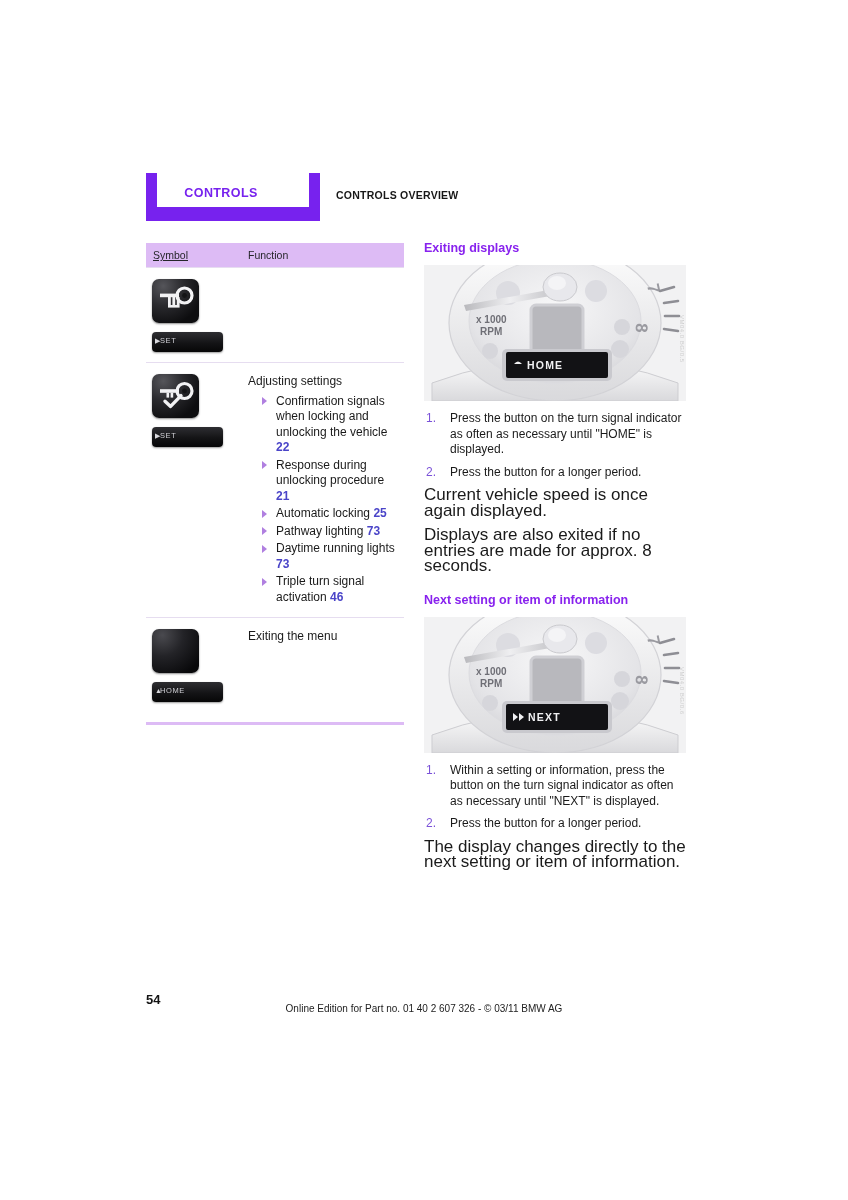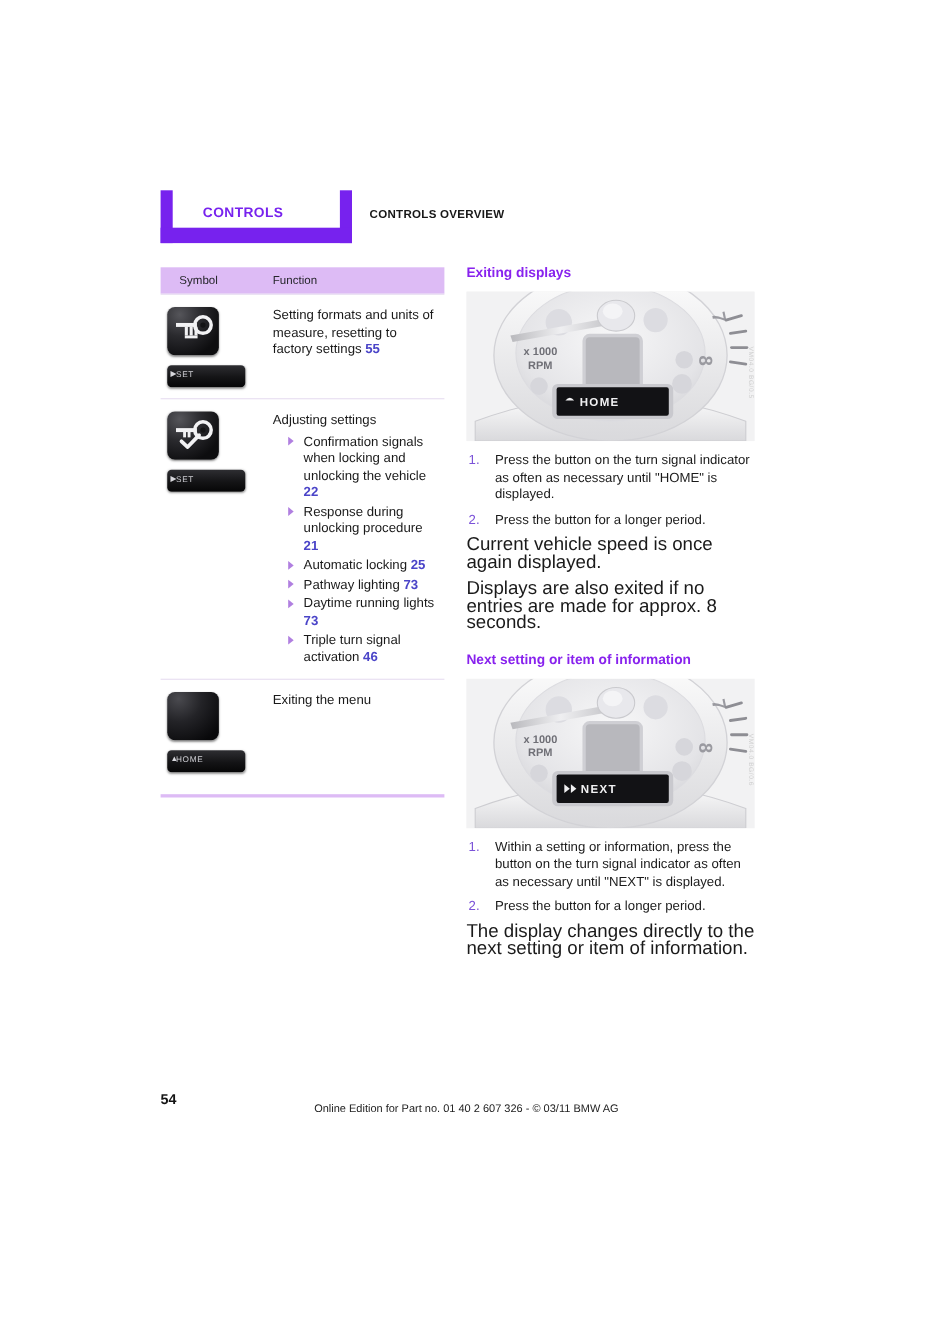--- a/index.html
+++ b/index.html
@@ -74,21 +74,21 @@
     background: #ddbbf5;
     height: 24px;
     position: relative;
   }
   .table-head .th {
     position: absolute;
     top: 6px;
     font-size: 10.5px;
     color: #26262b;
   }
-  .table-head .th-symbol  { left: 17px; }
+  .table-head .th-symbol  { left: 7px; text-decoration: underline; }
   .table-head .th-function{ left: 102px; }
 
   .trow {
     position: relative;
     display: flex;
     border-top: 1px solid #e6ddf0;
     padding: 11px 0 10px 0;
   }
   .trow:first-of-type { border-top: none; padding-top: 12px; }
   .trow .cell-symbol {
@@ -281,24 +281,20 @@
           <rect x="11" y="12" width="2.8" height="8" fill="#f2f2f4"></rect>
           <rect x="15.4" y="12" width="2.8" height="8" fill="#f2f2f4"></rect>
           <rect x="19.8" y="12" width="2.8" height="8" fill="#f2f2f4"></rect>
           <rect x="11" y="20" width="11.6" height="2.6" fill="#f2f2f4"></rect>
         </svg>
       </div>
       <div class="setbar">
         <span class="bar-glyph">▶</span>
         <span class="bar-text">SET</span>
       </div>
-    </div>
-    <div class="cell-function">
-      <span>Setting formats and units of measure, resetting to factory settings</span>
-      <span class="pgref">55</span>
     </div>
   </div>
 
   <div class="trow">
     <div class="cell-symbol">
       <div class="keybtn">
         <svg width="37" height="32" viewBox="0 0 37 32">
           <circle cx="27.5" cy="11" r="7.5" fill="none" stroke="#f2f2f4" stroke-width="3.2"></circle>
           <circle cx="27.5" cy="11" r="2.4" fill="#141416"></circle>
           <rect x="3" y="9.2" width="19" height="3.6" fill="#f2f2f4"></rect>

